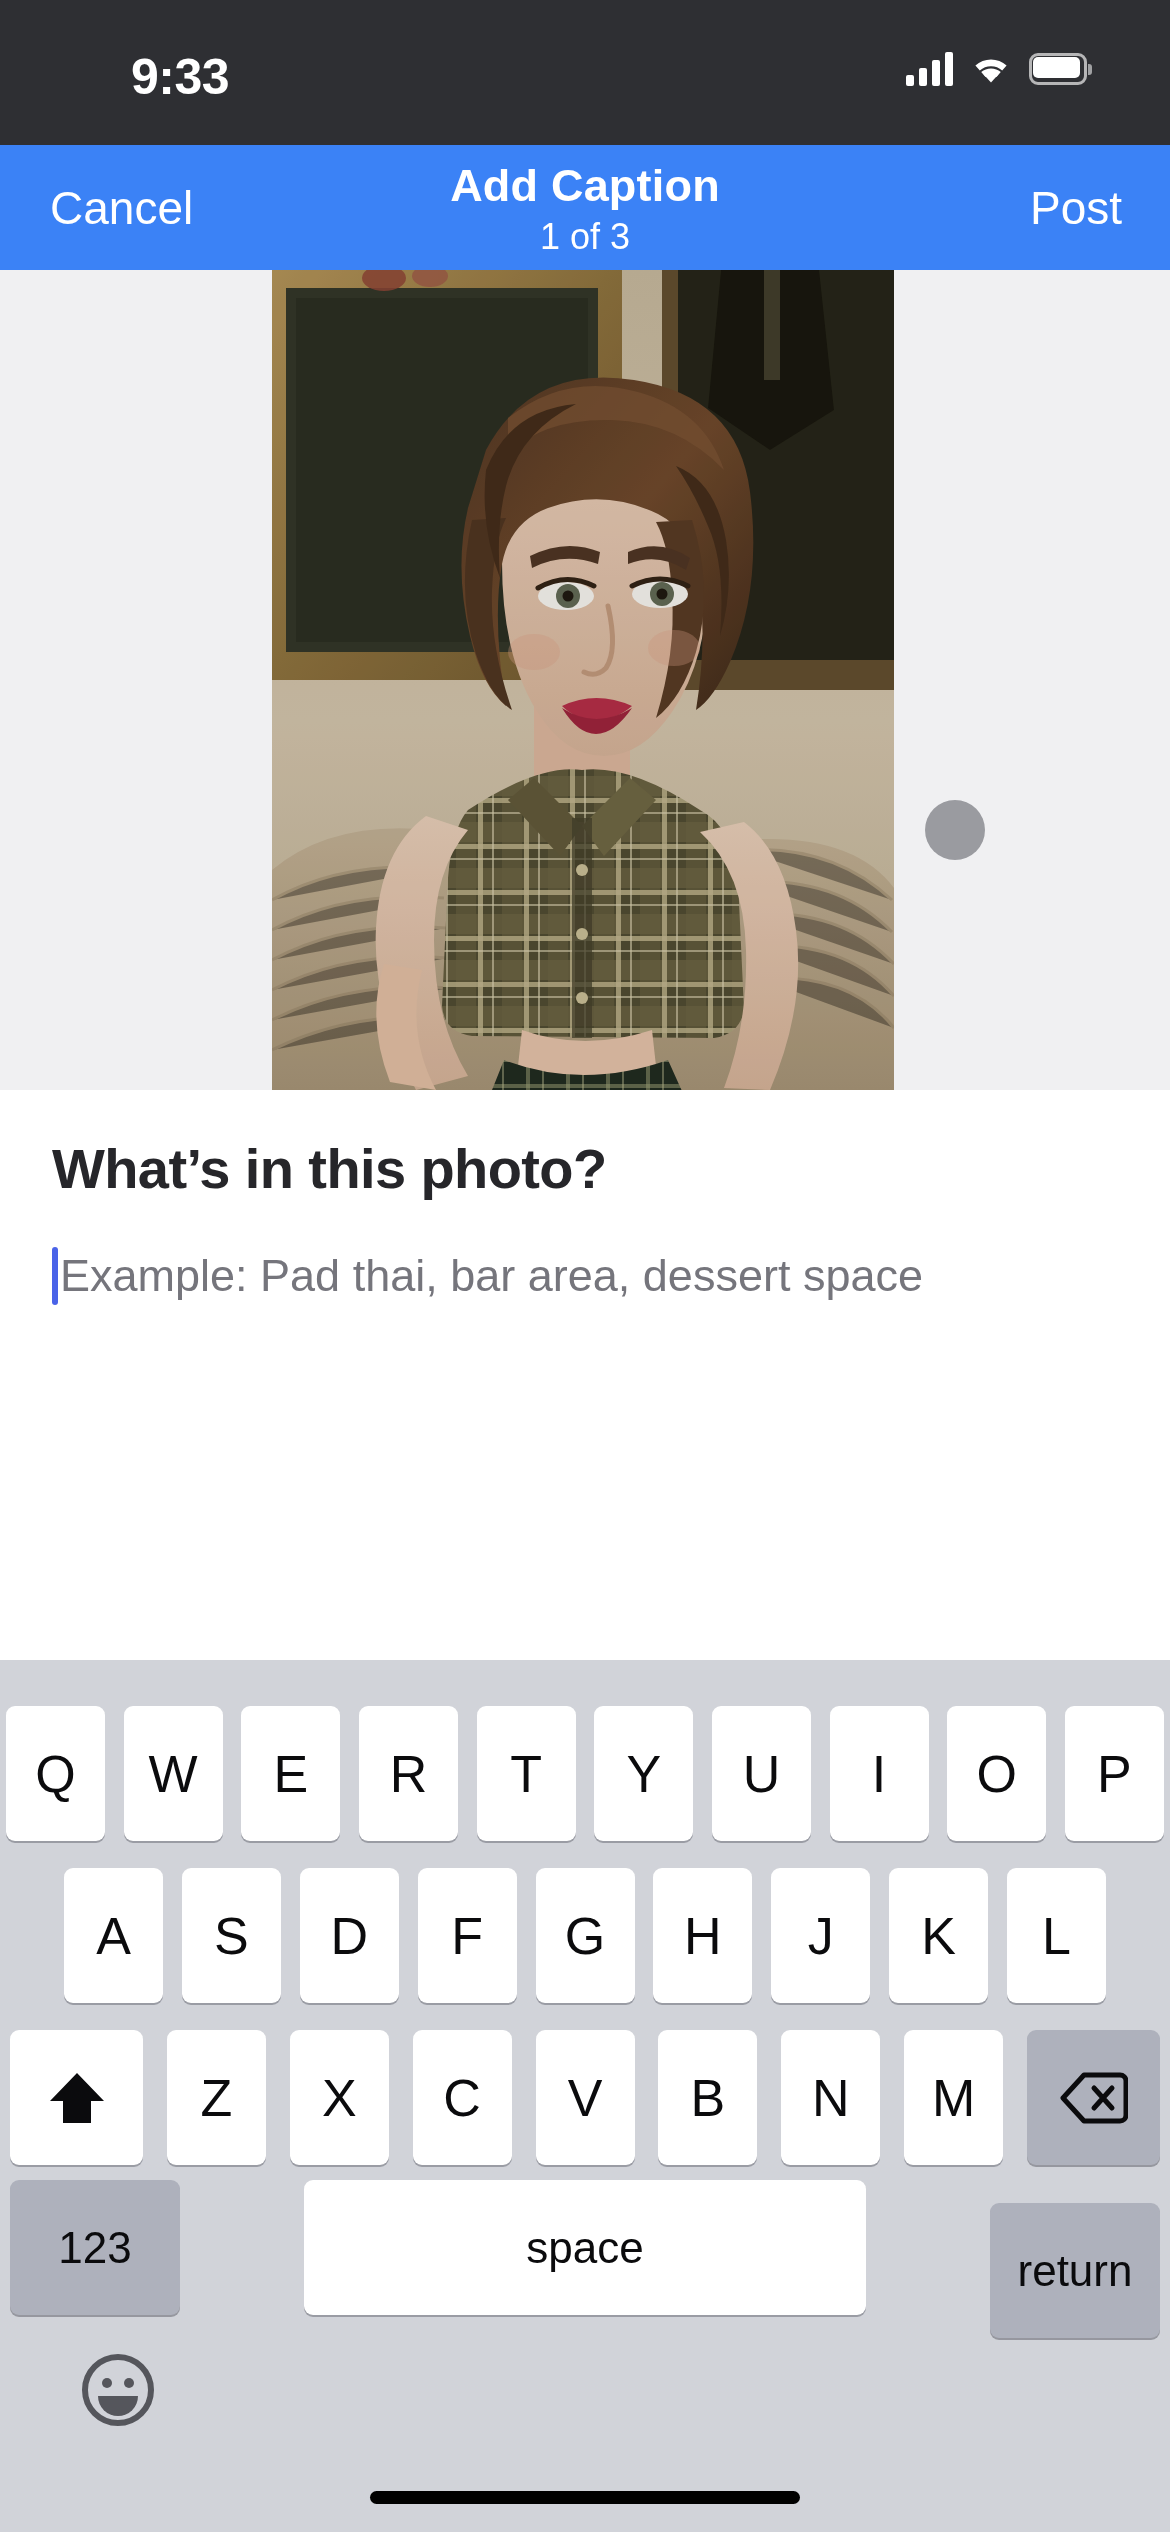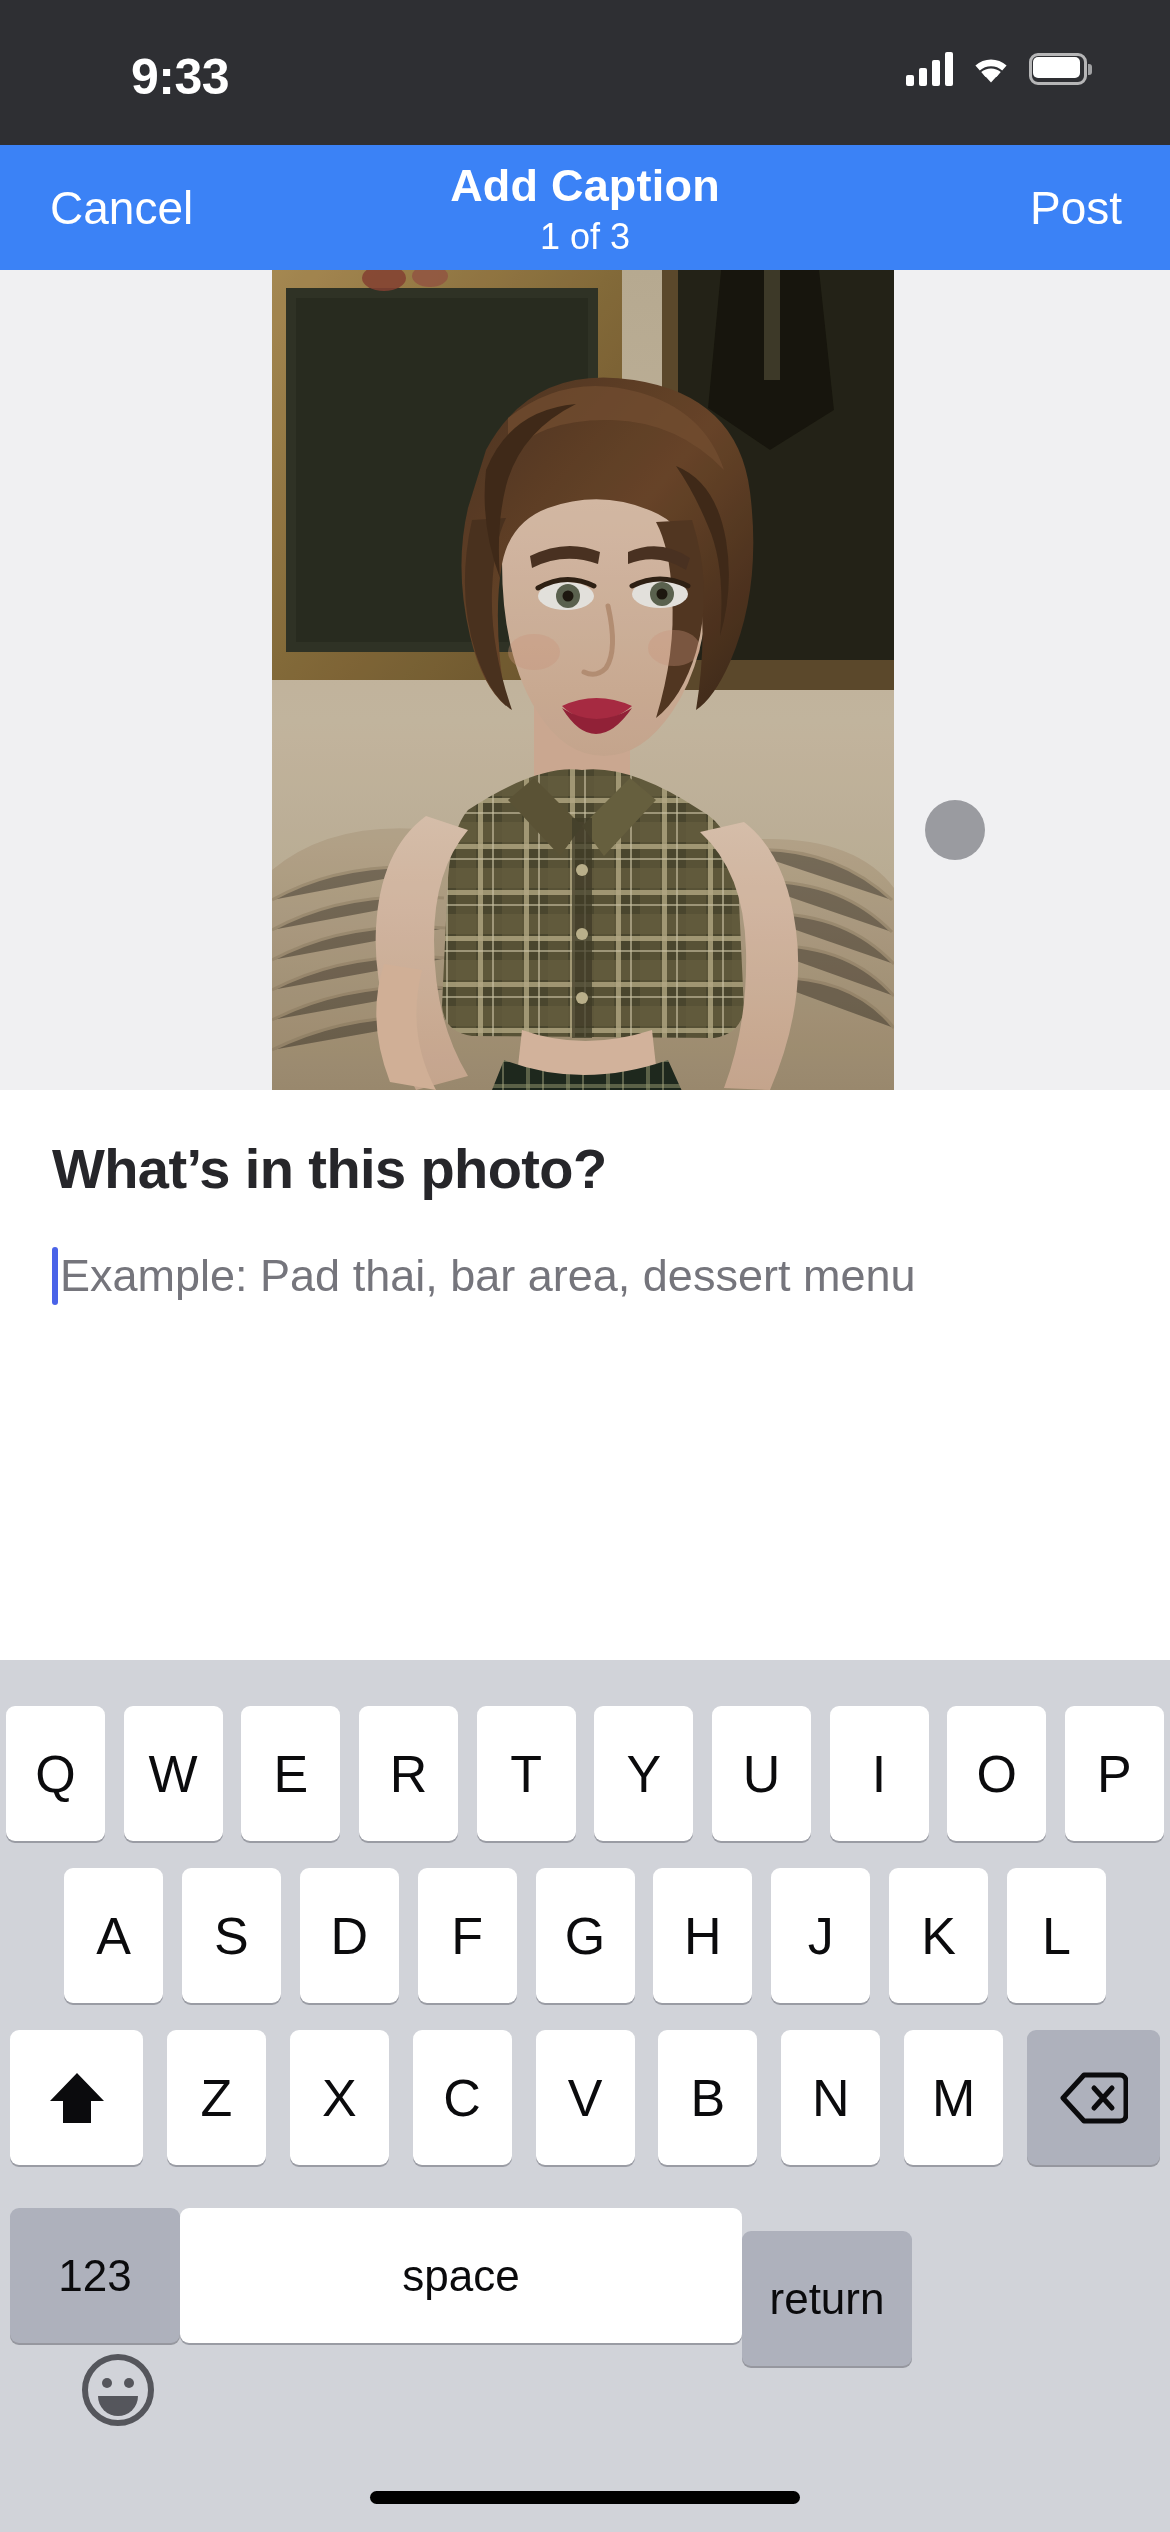--- a/index.html
+++ b/index.html
@@ -117,21 +117,21 @@
 
   
   .keyboard{
     position:absolute; top:1660px; left:0; width:1170px; height:872px;
     background:#d1d3d9;
   }
   .krow{ position:absolute; left:0; width:1170px; display:flex; }
   .krow.r1{ top:46px; padding:0 6px; justify-content:space-between; }
   .krow.r2{ top:208px; padding:0 64px; justify-content:space-between; }
   .krow.r3{ top:370px; padding:0 10px; justify-content:space-between; }
-  .krow.r4{ top:532px; padding:16px 10px; }
+  .krow.r4{ top:504px; padding:16px 10px; justify-content:space-between; }
 
   .key{
     background:#ffffff;
     border-radius:9px;
     box-shadow:0 2px 0 rgba(110,112,120,0.55);
     display:flex; align-items:center; justify-content:center;
     font-family:"Liberation Sans", sans-serif;
     font-size:52px; font-weight:400; color:#0b0b0d;
     cursor:pointer; user-select:none;
     border:none; padding:0;
@@ -330,21 +330,21 @@
         <rect width="622" height="820" fill="#0b0a08" opacity="0.06"></rect>
       </svg>
     </div>
     <div class="peek-dot"></div>
   </div>
 
   <div class="caption-sec">
     <div class="caption-head">What’s in this photo?</div>
     <div class="caption-input-wrap">
       <span class="caret"></span>
-      <span class="caption-placeholder">Example: Pad thai, bar area, dessert menu</span>
+      <span class="caption-placeholder">Example: Pad thai, bar area, dessert space</span>
     </div>
   </div>
 
   <div class="keyboard">
 
     <div class="krow r1">
       <button class="key letter">Q</button>
       <button class="key letter">W</button>
       <button class="key letter">E</button>
       <button class="key letter">R</button>

